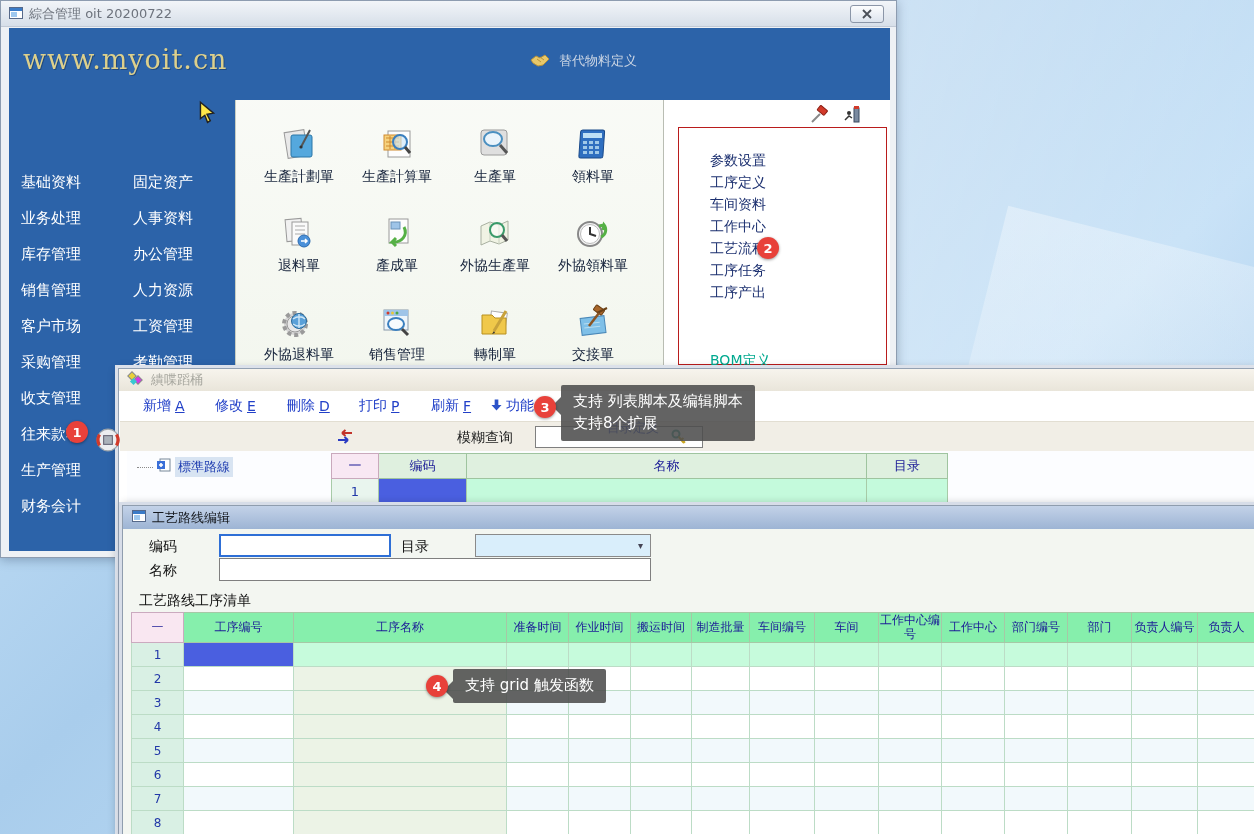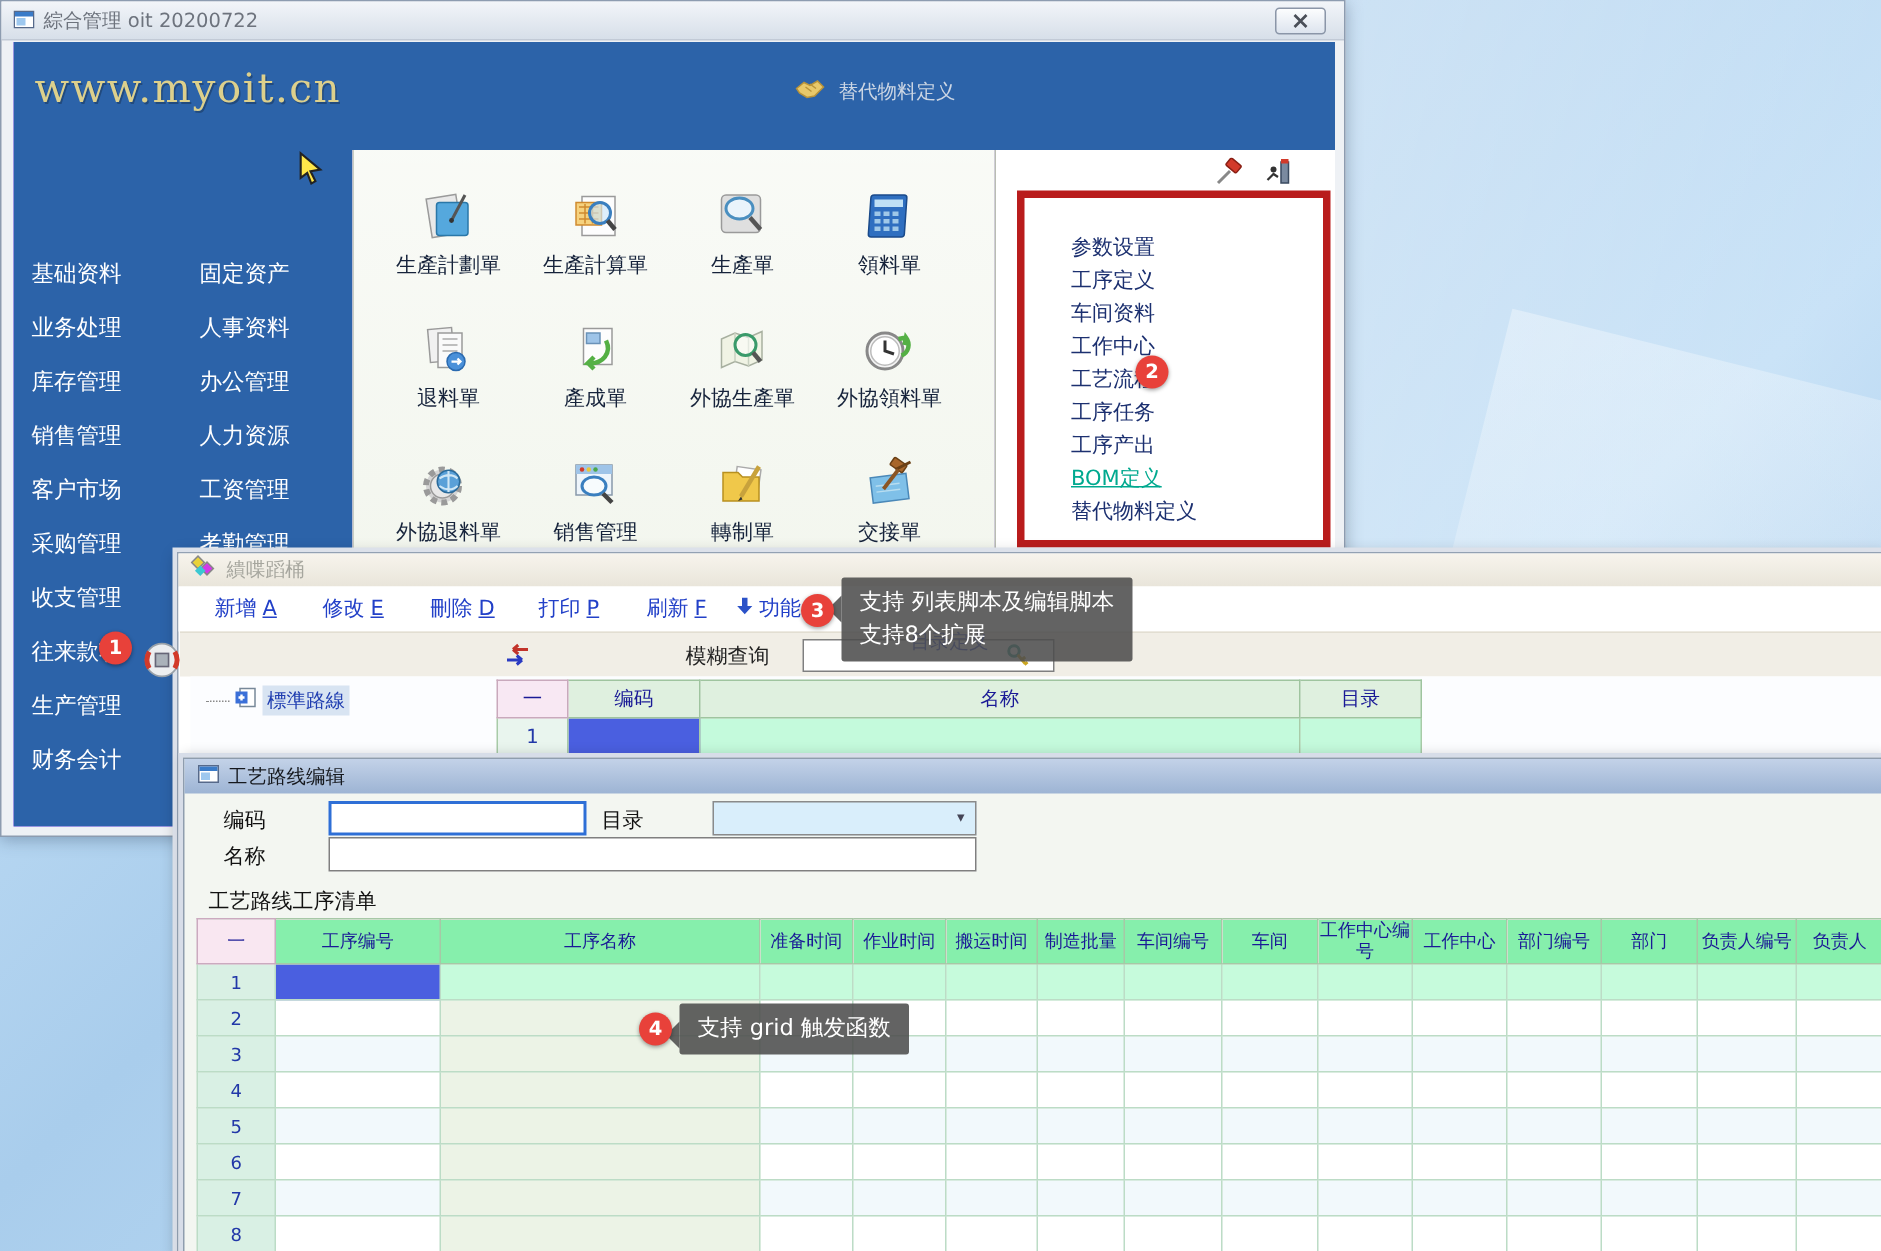--- a/index.html
+++ b/index.html
@@ -26,23 +26,23 @@
   .sb-col { position:absolute; top:64px; width:100px; }
   .sb-item { height:36px; display:flex; align-items:center; font-size:15px; color:#fff; white-space:nowrap; }
   .icon-area { position:absolute; left:226px; top:72px; width:428px; height:451px; background:#f3f6ee; border-left:1px solid #c9cec2;
           background-image:linear-gradient(rgba(255,255,255,.5),rgba(233,240,226,.4)); }
   .icon-grid { position:absolute; left:14px; top:18px; display:grid; grid-template-columns:repeat(4,98px); grid-auto-rows:89px; }
   .app-icon { display:flex; flex-direction:column; align-items:center; justify-content:flex-start; padding-top:8px; cursor:default;text-align:center; }
   .app-icon .icon-img { width:38px; height:38px; }
   .app-icon .icon-label { margin-top:4px; font-size:14px; color:#16233b; white-space:nowrap; }
   .w1-right { position:absolute; left:654px; top:72px; width:227px; height:451px; background:#fff; border-left:1px solid #b9bdb3; }
   .rp-tools { position:absolute; right:28px; top:5px; display:flex; gap:14px; }
-  .rp-box { position:absolute; left:14px; top:27px; width:209px; height:238px; border:5px solid #b91c1c; background:#fff; padding-top:22px; }
+  .rp-box { position:absolute; left:14px; top:27px; width:209px; height:238px; border:1px solid #b91c1c; background:#fff; padding-top:22px; }
   .rp-item { height:22px; padding-left:31px; display:flex; align-items:center; font-size:14px; color:#1c3070; white-space:nowrap; }
-  .rp-item.link { color:#00a98f; text-decoration:underline; }
+  .rp-item.link { color:#00a98f; text-decoration:underline;margin-top:46px; }
 
   
   .win2 { position:absolute; left:118px; top:368px; width:1140px; height:470px; z-index:10;
           background:#fff; border:1px solid #93a1b3; box-shadow:0 0 0 3px #dce1ea, 0 2px 10px rgba(0,0,0,.3); }
   .w2-title { position:absolute; left:0; top:0; right:0; height:22px; background:linear-gradient(#f7f4ed,#e9e5da);
           display:flex; align-items:center; padding-left:8px; gap:6px; font-size:13px; color:#a6a69e; }
   .w2-toolbar { position:absolute; left:0; top:22px; right:0; height:30px; background:#fff; }
   .tb-item { position:absolute; top:6px; font-size:14px; color:#2240c8; display:flex; align-items:center; gap:4px; cursor:default; white-space:nowrap; }
   .tb-item u { text-decoration:underline; }
   .w2-filter { position:absolute; left:1px; right:1px; top:52px; height:30px; background:#f1eee6; border-top:1px solid #e2ded2; }

